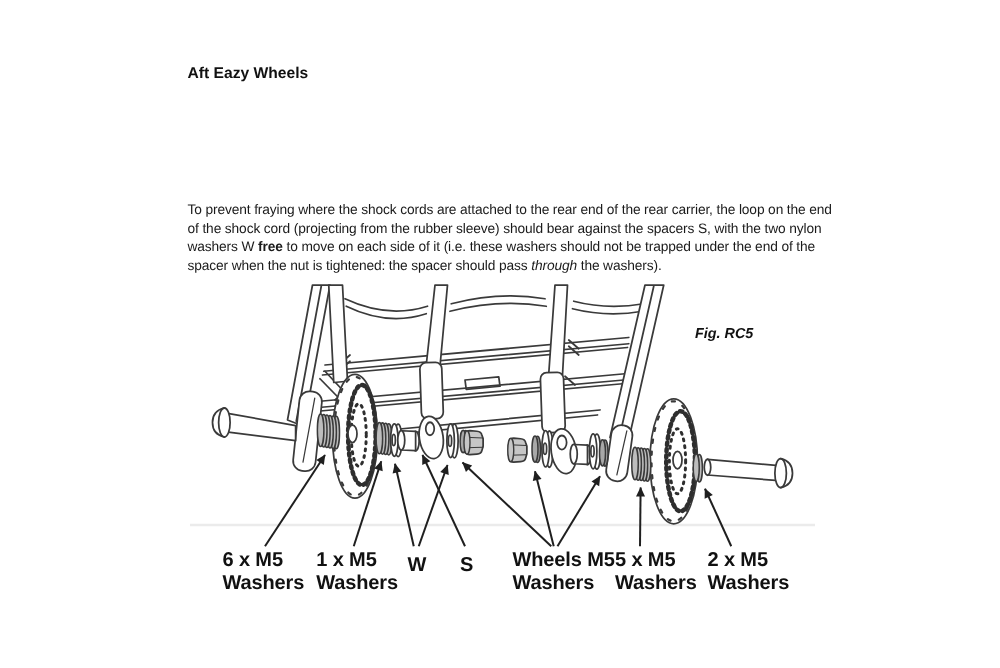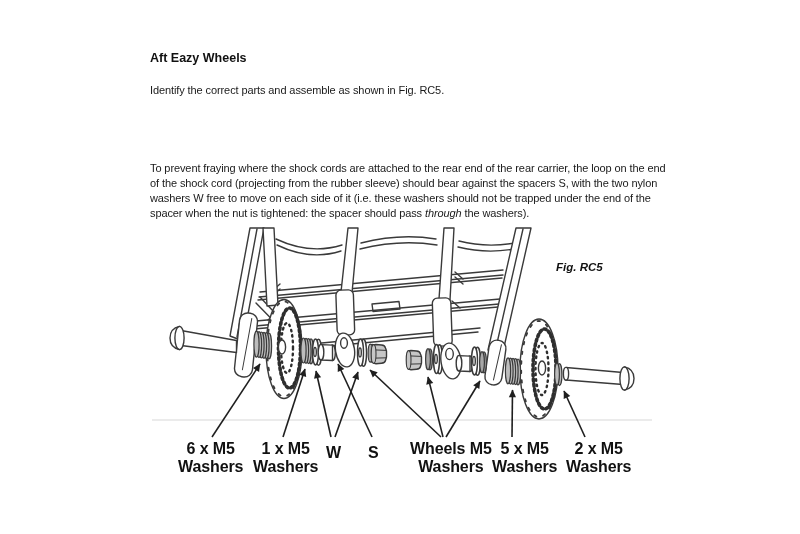--- a/index.html
+++ b/index.html
@@ -7,37 +7,36 @@
     position:relative; width:800px; height:534px; background:#ffffff;
     font-family:"Liberation Sans", sans-serif; color:#1a1a1a; overflow:hidden;
   }
   .page h1 { position:absolute; left:150px; top:51px; margin:0;
     font-size:12.5px; font-weight:bold; color:#111; }
   .page p { position:absolute; left:150px; margin:0; width:520px;
     font-size:11px; line-height:15px; letter-spacing:-0.1px; }
   #para1 { top:83px; }
   #para2 { top:106px; }
   #para3 { top:161px; }
-  p b { font-weight:normal; }
+  p b { font-weight:bold; }
   p i { font-style:italic; }
-  .figure { position:absolute; left:0; top:0; width:800px; height:534px;text-align:center; }
+  .figure { position:absolute; left:0; top:0; width:800px; height:534px; }
   .figure svg { position:absolute; left:0; top:0; }
   .fig-caption { position:absolute; left:556px; top:261px;
     font-size:11.5px; font-weight:bold; font-style:italic; color:#111; }
   .plabel { position:absolute; top:440px; font-size:16px; font-weight:bold;
     line-height:17.5px; letter-spacing:-0.1px; color:#111; white-space:nowrap; }
   .plabel.short { top:444px; }
 </style>
 </head>
 <body>
 
 <div class="page">
 
   <h1>Aft Eazy Wheels</h1>
-  <p id="para1">Identify the correct parts and assemble as shown in Fig. RC5.</p>
   <p id="para3"><span>To prevent fraying where the shock cords are attached to the rear end of the rear carrier, the loop on the end of the shock cord (projecting from the rubber sleeve) should bear against the spacers S, with the two nylon washers W </span><b>free</b><span> to move on each side of it (i.e. these washers should not be trapped under the end of the spacer when the nut is tightened: the spacer should pass </span><i>through</i><span> the washers).</span></p>
 
   <div class="figure">
 
     <svg width="800" height="534" viewBox="0 0 800 534">
       <defs>
         <marker id="ah" viewBox="0 0 10 10" refX="8.5" refY="5" markerWidth="9" markerHeight="9" orient="auto" markerUnits="userSpaceOnUse">
           <path d="M0.5,1 L9,5 L0.5,9 Z" fill="#1f1f1f"></path>
         </marker>
       </defs>

